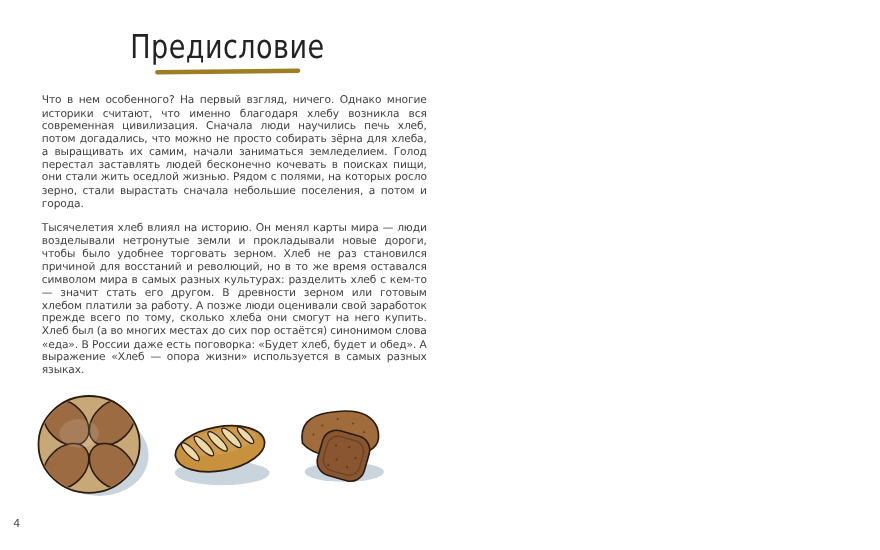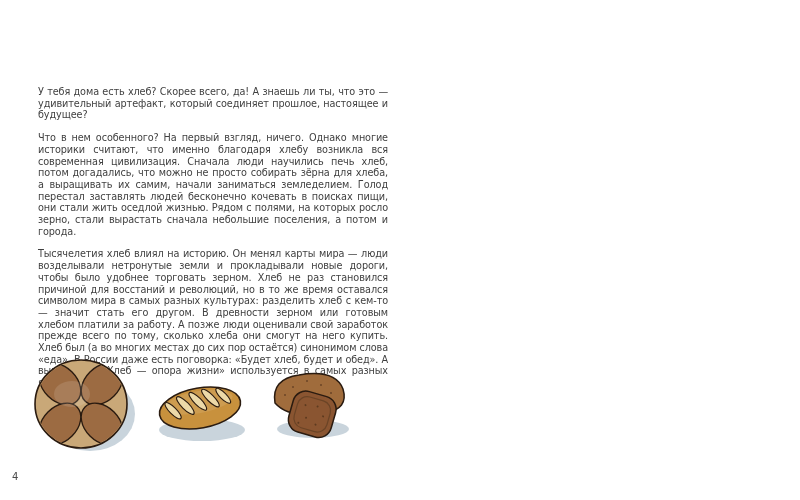--- a/index.html
+++ b/index.html
@@ -43,23 +43,26 @@
     position:absolute;top:471px;font-size:10px;color:#4a4a4a;
   }
   .page-number.pn-left{left:12px;}
 </style>
 </head>
 <body>
 
 <div class="spread">
 
   <div class="page left">
+    <div class="title-wrap">
+      <h1 class="chapter-title">Предисловие</h1>
+      <div class="title-underline"></div>
+    </div>
 
     <div class="text-col left-col">
-      <p>У тебя дома есть хлеб? Скорее всего, да! А знаешь ли ты, что это — удивительный артефакт, который соединяет прошлое, настоящее и будущее?</p>
       <p>Что в нем особенного? На первый взгляд, ничего. Однако многие историки считают, что именно благодаря хлебу возникла вся современная цивилизация. Сначала люди научились печь хлеб, потом догадались, что можно не просто собирать зёрна для хлеба, а выращивать их самим, начали заниматься земледелием. Голод перестал заставлять людей бесконечно кочевать в поисках пищи, они стали жить оседлой жизнью. Рядом с полями, на которых росло зерно, стали вырастать сначала небольшие поселения, а потом и города.</p>
       <p>Тысячелетия хлеб влиял на историю. Он менял карты мира — люди возделывали нетронутые земли и прокладывали новые дороги, чтобы было удобнее торговать зерном. Хлеб не раз становился причиной для восстаний и революций, но в то же время оставался символом мира в самых разных культурах: разделить хлеб с кем-то — значит стать его другом. В древности зерном или готовым хлебом платили за работу. А позже люди оценивали свой заработок прежде всего по тому, сколько хлеба они смогут на него купить. Хлеб был (а во многих местах до сих пор остаётся) синонимом слова «еда». В России даже есть поговорка: «Будет хлеб, будет и обед». А выражение «Хлеб — опора жизни» используется в самых разных языках.</p>
     </div>
 
     <svg id="round-loaf" class="illus" width="112" height="102" viewBox="0 0 112 102">
       <ellipse cx="62" cy="58" rx="45" ry="37" fill="#c9d4dc"></ellipse>
       <ellipse cx="53" cy="48" rx="46" ry="44" fill="#c9a878" stroke="#2a1b10" stroke-width="1.6"></ellipse>
       <clipPath id="rl-clip">
           <ellipse cx="53" cy="48" rx="45" ry="43"></ellipse>
         </clipPath>

